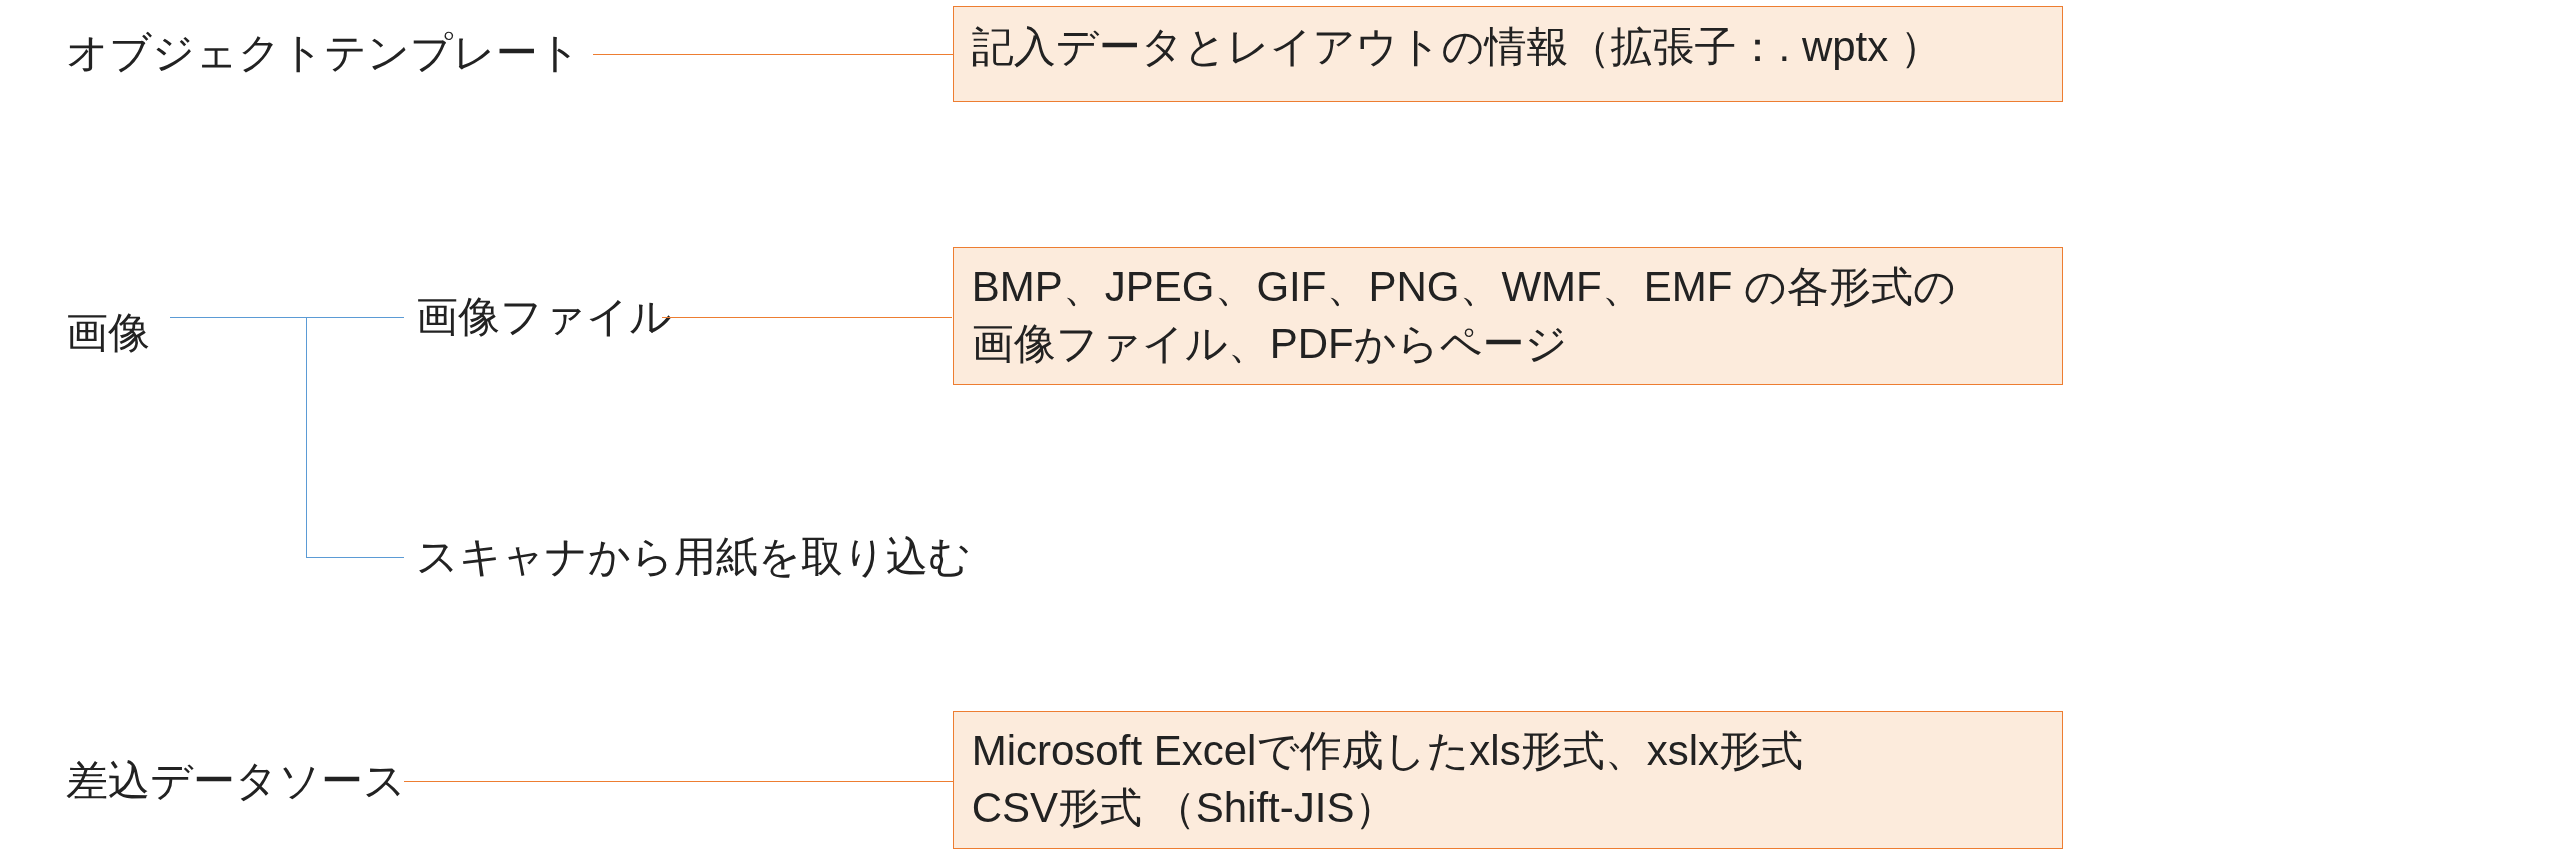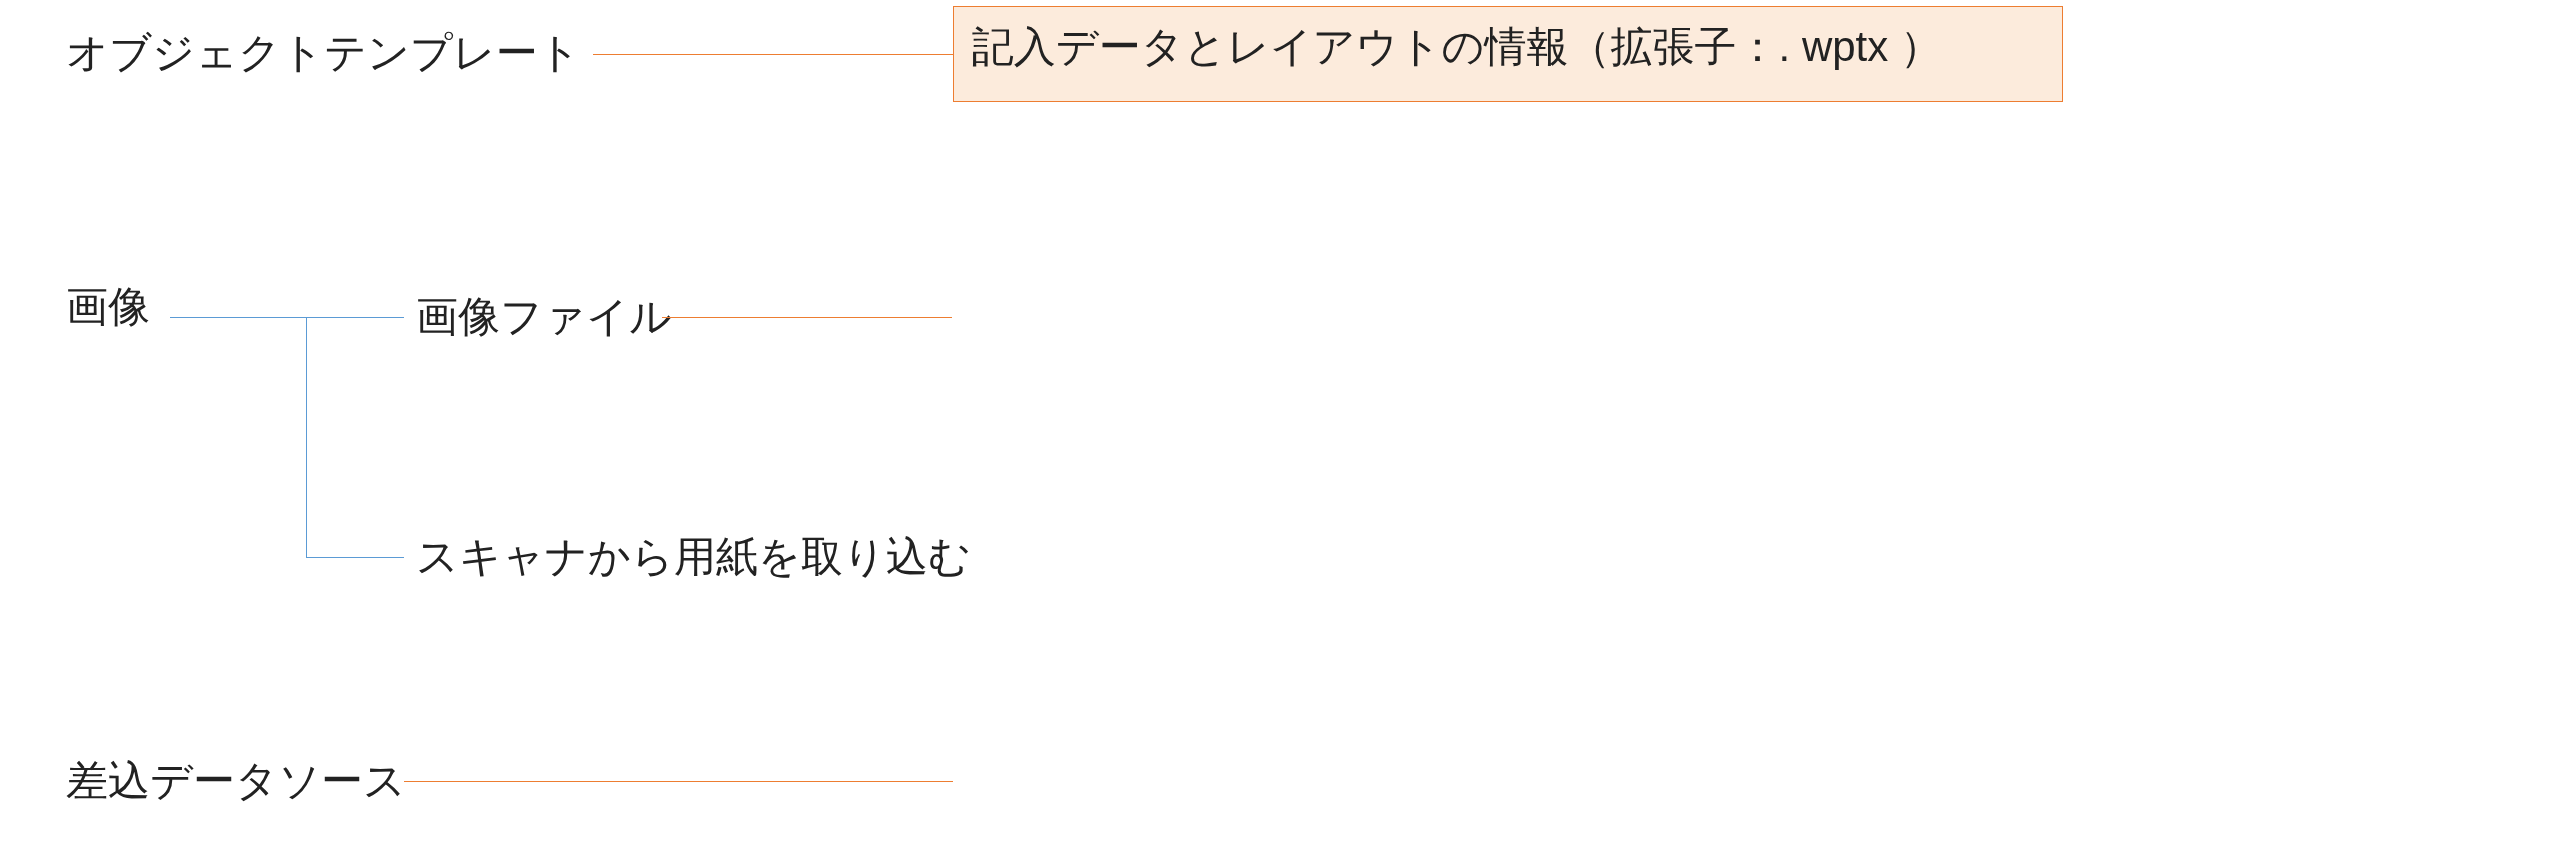--- a/index.html
+++ b/index.html
@@ -50,33 +50,37 @@
 <body>
 
 <div class="canvas">
 
   <div class="lbl" style="left:66px; top:25px;">オブジェクトテンプレート</div>
 
   <div class="con-h" style="left:593px; top:54px; width:360px;"></div>
 
   <div class="box" style="left:953px; top:6.3px; width:1110px; height:96px;">記入データとレイアウトの情報（拡張子：. wptx ）</div>
 
-  <div class="lbl" style="left:66px; top:279px;">画像</div>
+  <div class="lbl" style="left:66px; top:305px;">画像</div>
 
   <div class="con-blue-h" style="left:170px; top:317px; width:136px;"></div>
   <div class="con-blue-v" style="left:306px; top:317px; height:240px;"></div>
   <div class="con-blue-h" style="left:306px; top:317px; width:98px;"></div>
   <div class="con-blue-h" style="left:306px; top:557px; width:98px;"></div>
 
   <div class="lbl" style="left:416px; top:289px;">画像ファイル</div>
 
   <div class="con-h" style="left:662px; top:317px; width:290px;"></div>
 
+  <div class="box" style="left:953px; top:247px; width:1110px; height:138px;">BMP、JPEG、GIF、PNG、WMF、EMF の各形式の
+画像ファイル、PDFからページ</div>
 
   <div class="lbl" style="left:66px; top:753px;">差込データソース</div>
 
   <div class="lbl" style="left:416px; top:529px;">スキャナから用紙を取り込む</div>
 
   <div class="con-h" style="left:404px; top:781px; width:549px;"></div>
 
+  <div class="box" style="left:953px; top:711px; width:1110px; height:138px;">Microsoft Excelで作成したxls形式、xslx形式
+CSV形式 （Shift-JIS）</div>
 
 </div>
 
 
 </body></html>

